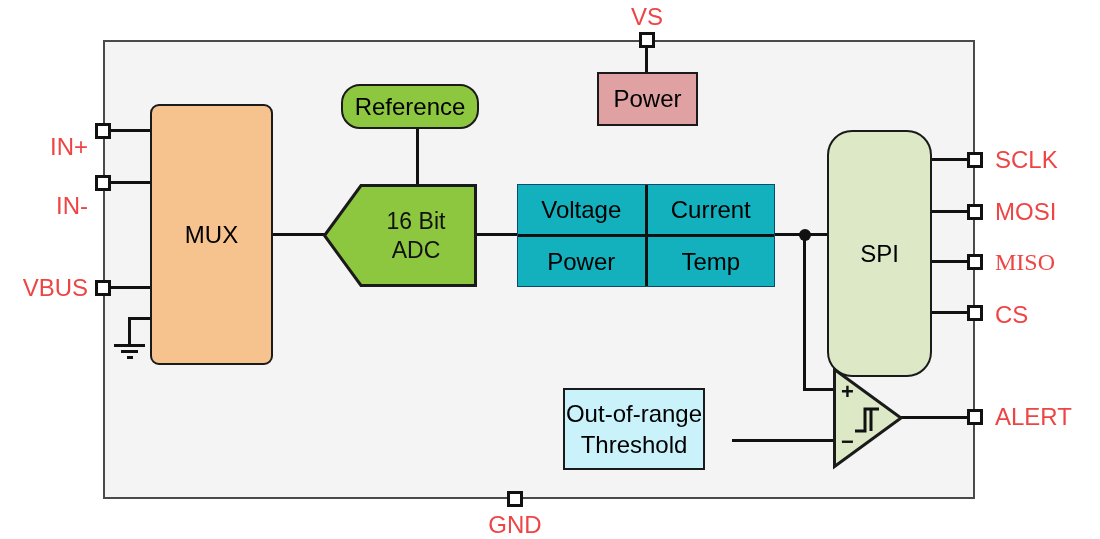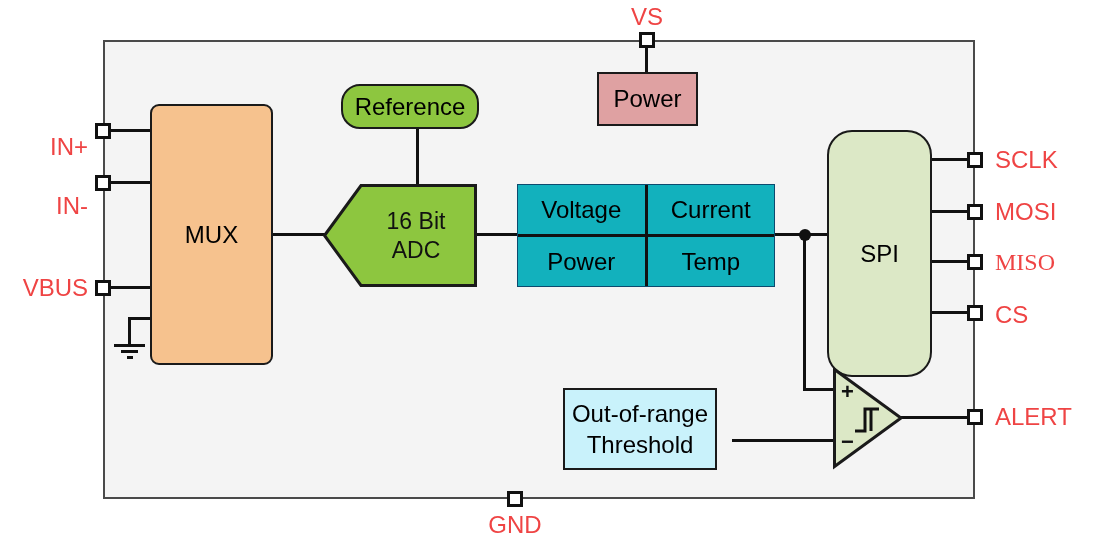--- a/index.html
+++ b/index.html
@@ -81,21 +81,21 @@
   </div>
   <div class="block peach" style="left:150px; top:104px; width:123px; height:261px;border-radius:9px;">
     <span>MUX</span>
   </div>
   <div class="block green" style="left:341px; top:84px;  width:138px; height:45px;border-radius:19px;">
     <span>Reference</span>
   </div>
   <div class="block sage" style="left:827px; top:130px; width:105px; height:247px;border-radius:25px;">
     <span>SPI</span>
   </div>
-  <div class="block cyan col" style="left:563px; top:388px; width:154px; height:82px;">
+  <div class="block cyan col" style="left:563px; top:388px; width:142px; height:82px;">
     <span>Out-of-range</span>
     <span>Threshold</span>
   </div>
 
   <svg class="adc-svg" width="154" height="103" viewBox="0 0 154 103">
     <polygon points="1.5,51.5 38,1.5 152.5,1.5 152.5,101.5 38,101.5"></polygon>
   </svg>
   <div class="adc-text">
     <span>16 Bit</span>
     <span>ADC</span>

